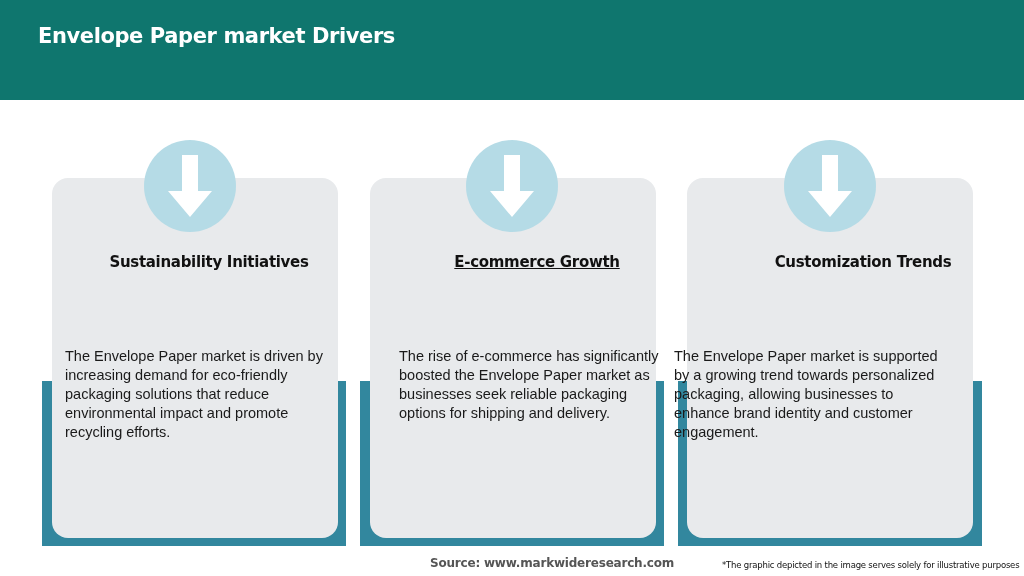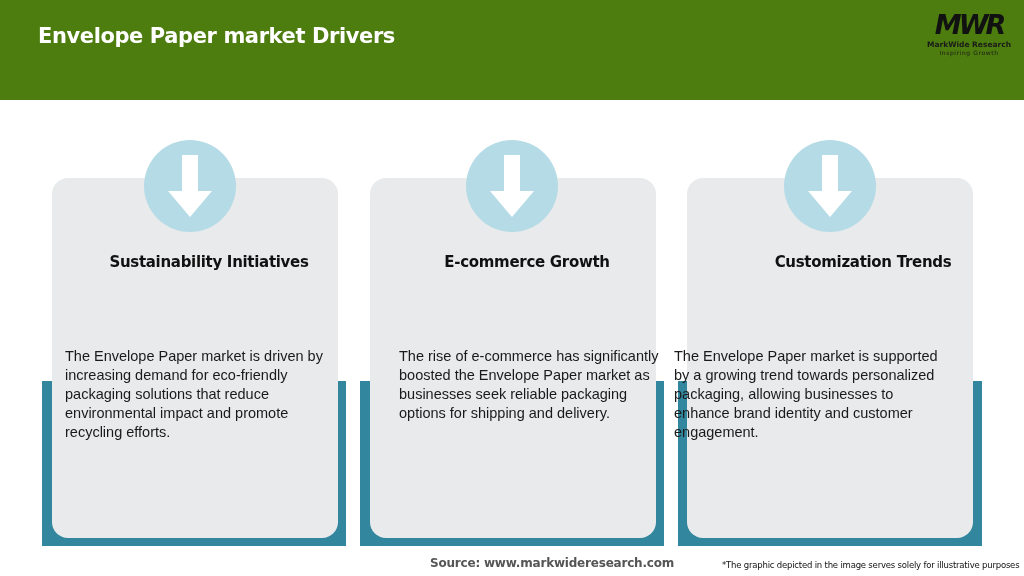--- a/index.html
+++ b/index.html
@@ -1,21 +1,21 @@
 <!DOCTYPE html>
 <html><head>
   <meta charset="utf-8">
   <style>
     * { box-sizing: border-box; margin: 0; padding: 0; }
     html, body { width: 1024px; height: 576px; overflow: hidden; background: #ffffff; }
     body { position: relative; font-family: "Liberation Sans", sans-serif; }
 
     .header {
       position: absolute; left: 0; top: 0; width: 1024px; height: 100px;
-      background: #4d7c0f;
+      background: #0f766e;
     }
     .page-title {
       position: absolute; left: 38px; top: 24px;
       color: #ffffff; font-family: "DejaVu Sans", sans-serif; font-weight: bold;
       font-size: 21px; letter-spacing: -0.4px;
     }
     .logo {
       position: absolute; left: 922px; top: 10px; width: 94px; height: 48px;
       text-align: center; color: #111;
     }
@@ -63,45 +63,40 @@
     .disclaimer {
       position: absolute; left: 722px; top: 560px;
       font-family: "DejaVu Sans", sans-serif; font-size: 8.5px; color: #111; letter-spacing: -0.2px; text-align: center;
     }
   </style>
 </head>
 <body>
 
 <div class="header">
   <div class="page-title">Envelope Paper market Drivers</div>
-  <div class="logo">
-    <div class="logo-mark">MWR</div>
-    <div class="logo-name">MarkWide Research</div>
-    <div class="logo-tag">Inspiring Growth</div>
-  </div>
 </div>
 
 <div class="backing" style="left:42px;"></div>
 <div class="card" style="left:52px;"></div>
 <div class="icon-circle" style="left:144px;">
   <svg viewBox="0 0 44 62">
       <polygon points="14,0 30,0 30,36 44,36 22,62 0,36 14,36" fill="#ffffff"></polygon>
     </svg>
 </div>
 <div class="card-title" style="left:52px;">Sustainability Initiatives</div>
 <div class="card-body" style="left:65px;">The Envelope Paper market is driven by increasing demand for eco-friendly packaging solutions that reduce environmental impact and promote recycling efforts.</div>
 
 <div class="backing" style="left:360px;"></div>
 <div class="card" style="left:370px;"></div>
 <div class="icon-circle" style="left:466px;">
   <svg viewBox="0 0 44 62">
       <polygon points="14,0 30,0 30,36 44,36 22,62 0,36 14,36" fill="#ffffff"></polygon>
     </svg>
 </div>
-<div class="card-title" style="left:370px;">E-commerce Growth</div>
+<div class="card-title" style="left:380px;text-decoration:underline;">E-commerce Growth</div>
 <div class="card-body" style="left:399px;">The rise of e-commerce has significantly boosted the Envelope Paper market as businesses seek reliable packaging options for shipping and delivery.</div>
 
 <div class="backing" style="left:678px;"></div>
 <div class="card" style="left:687px;"></div>
 <div class="icon-circle" style="left:784px;">
   <svg viewBox="0 0 44 62">
       <polygon points="14,0 30,0 30,36 44,36 22,62 0,36 14,36" fill="#ffffff"></polygon>
     </svg>
 </div>
 <div class="card-title" style="left:706px;">Customization Trends</div>

